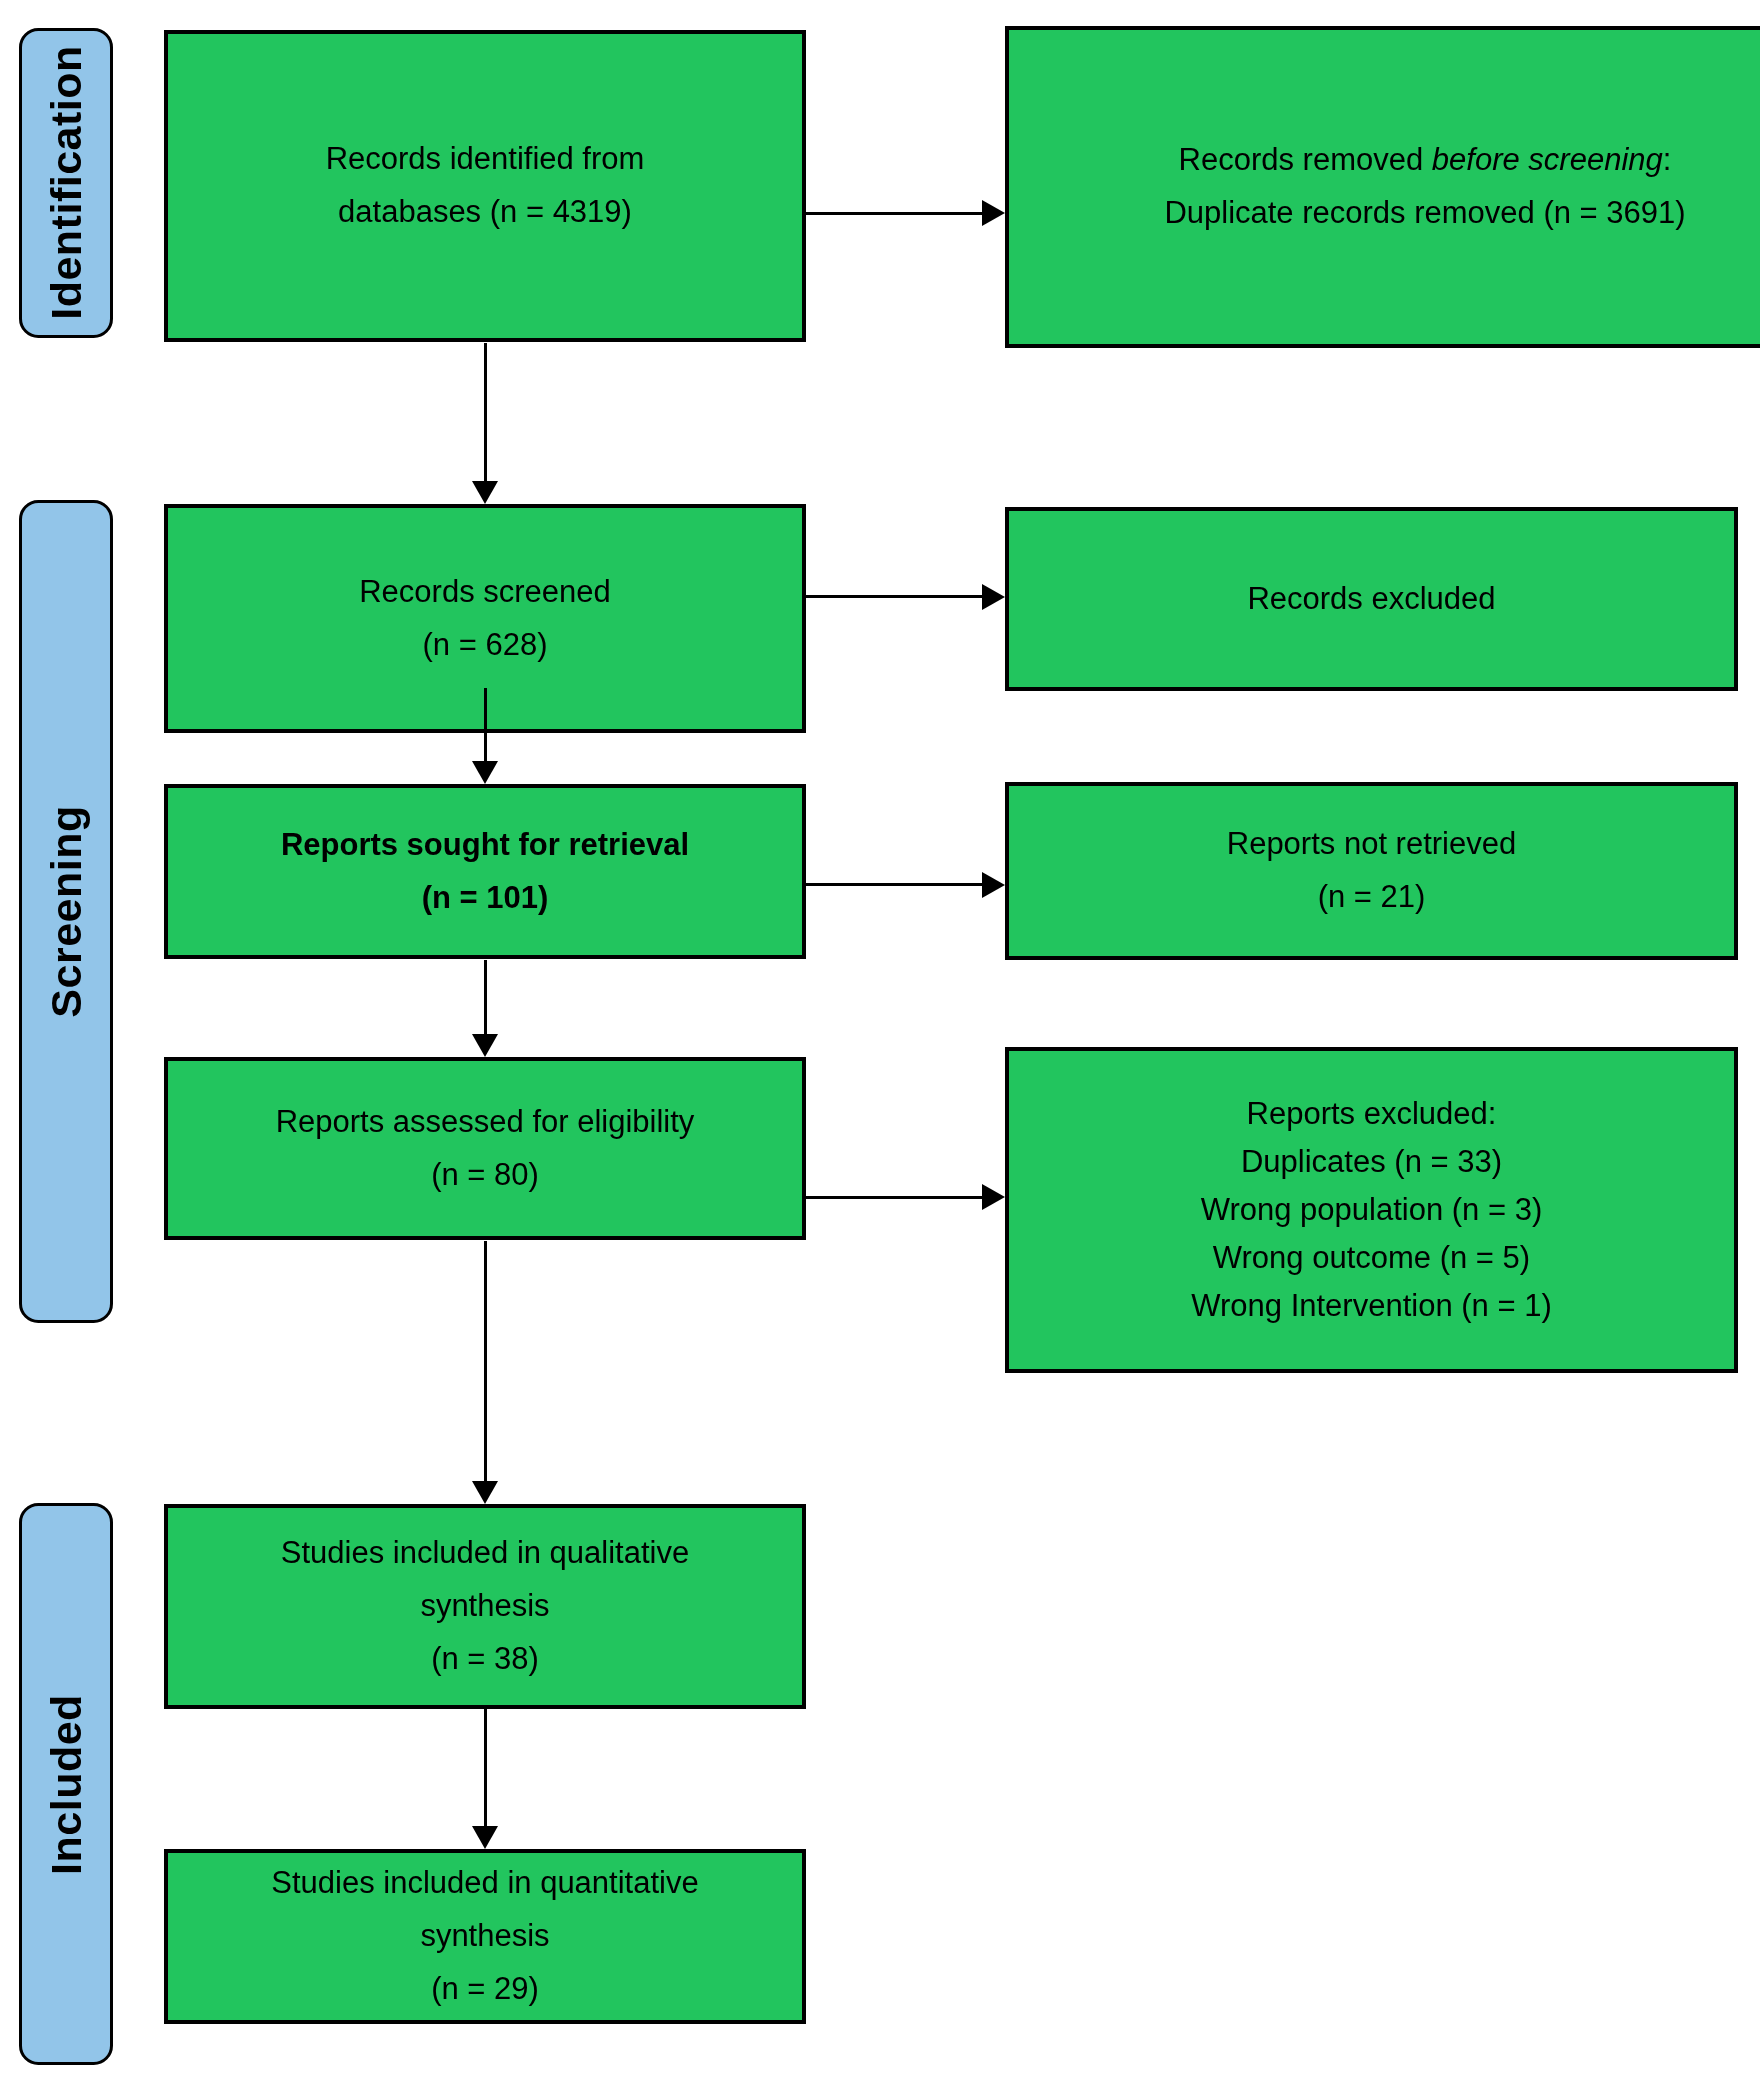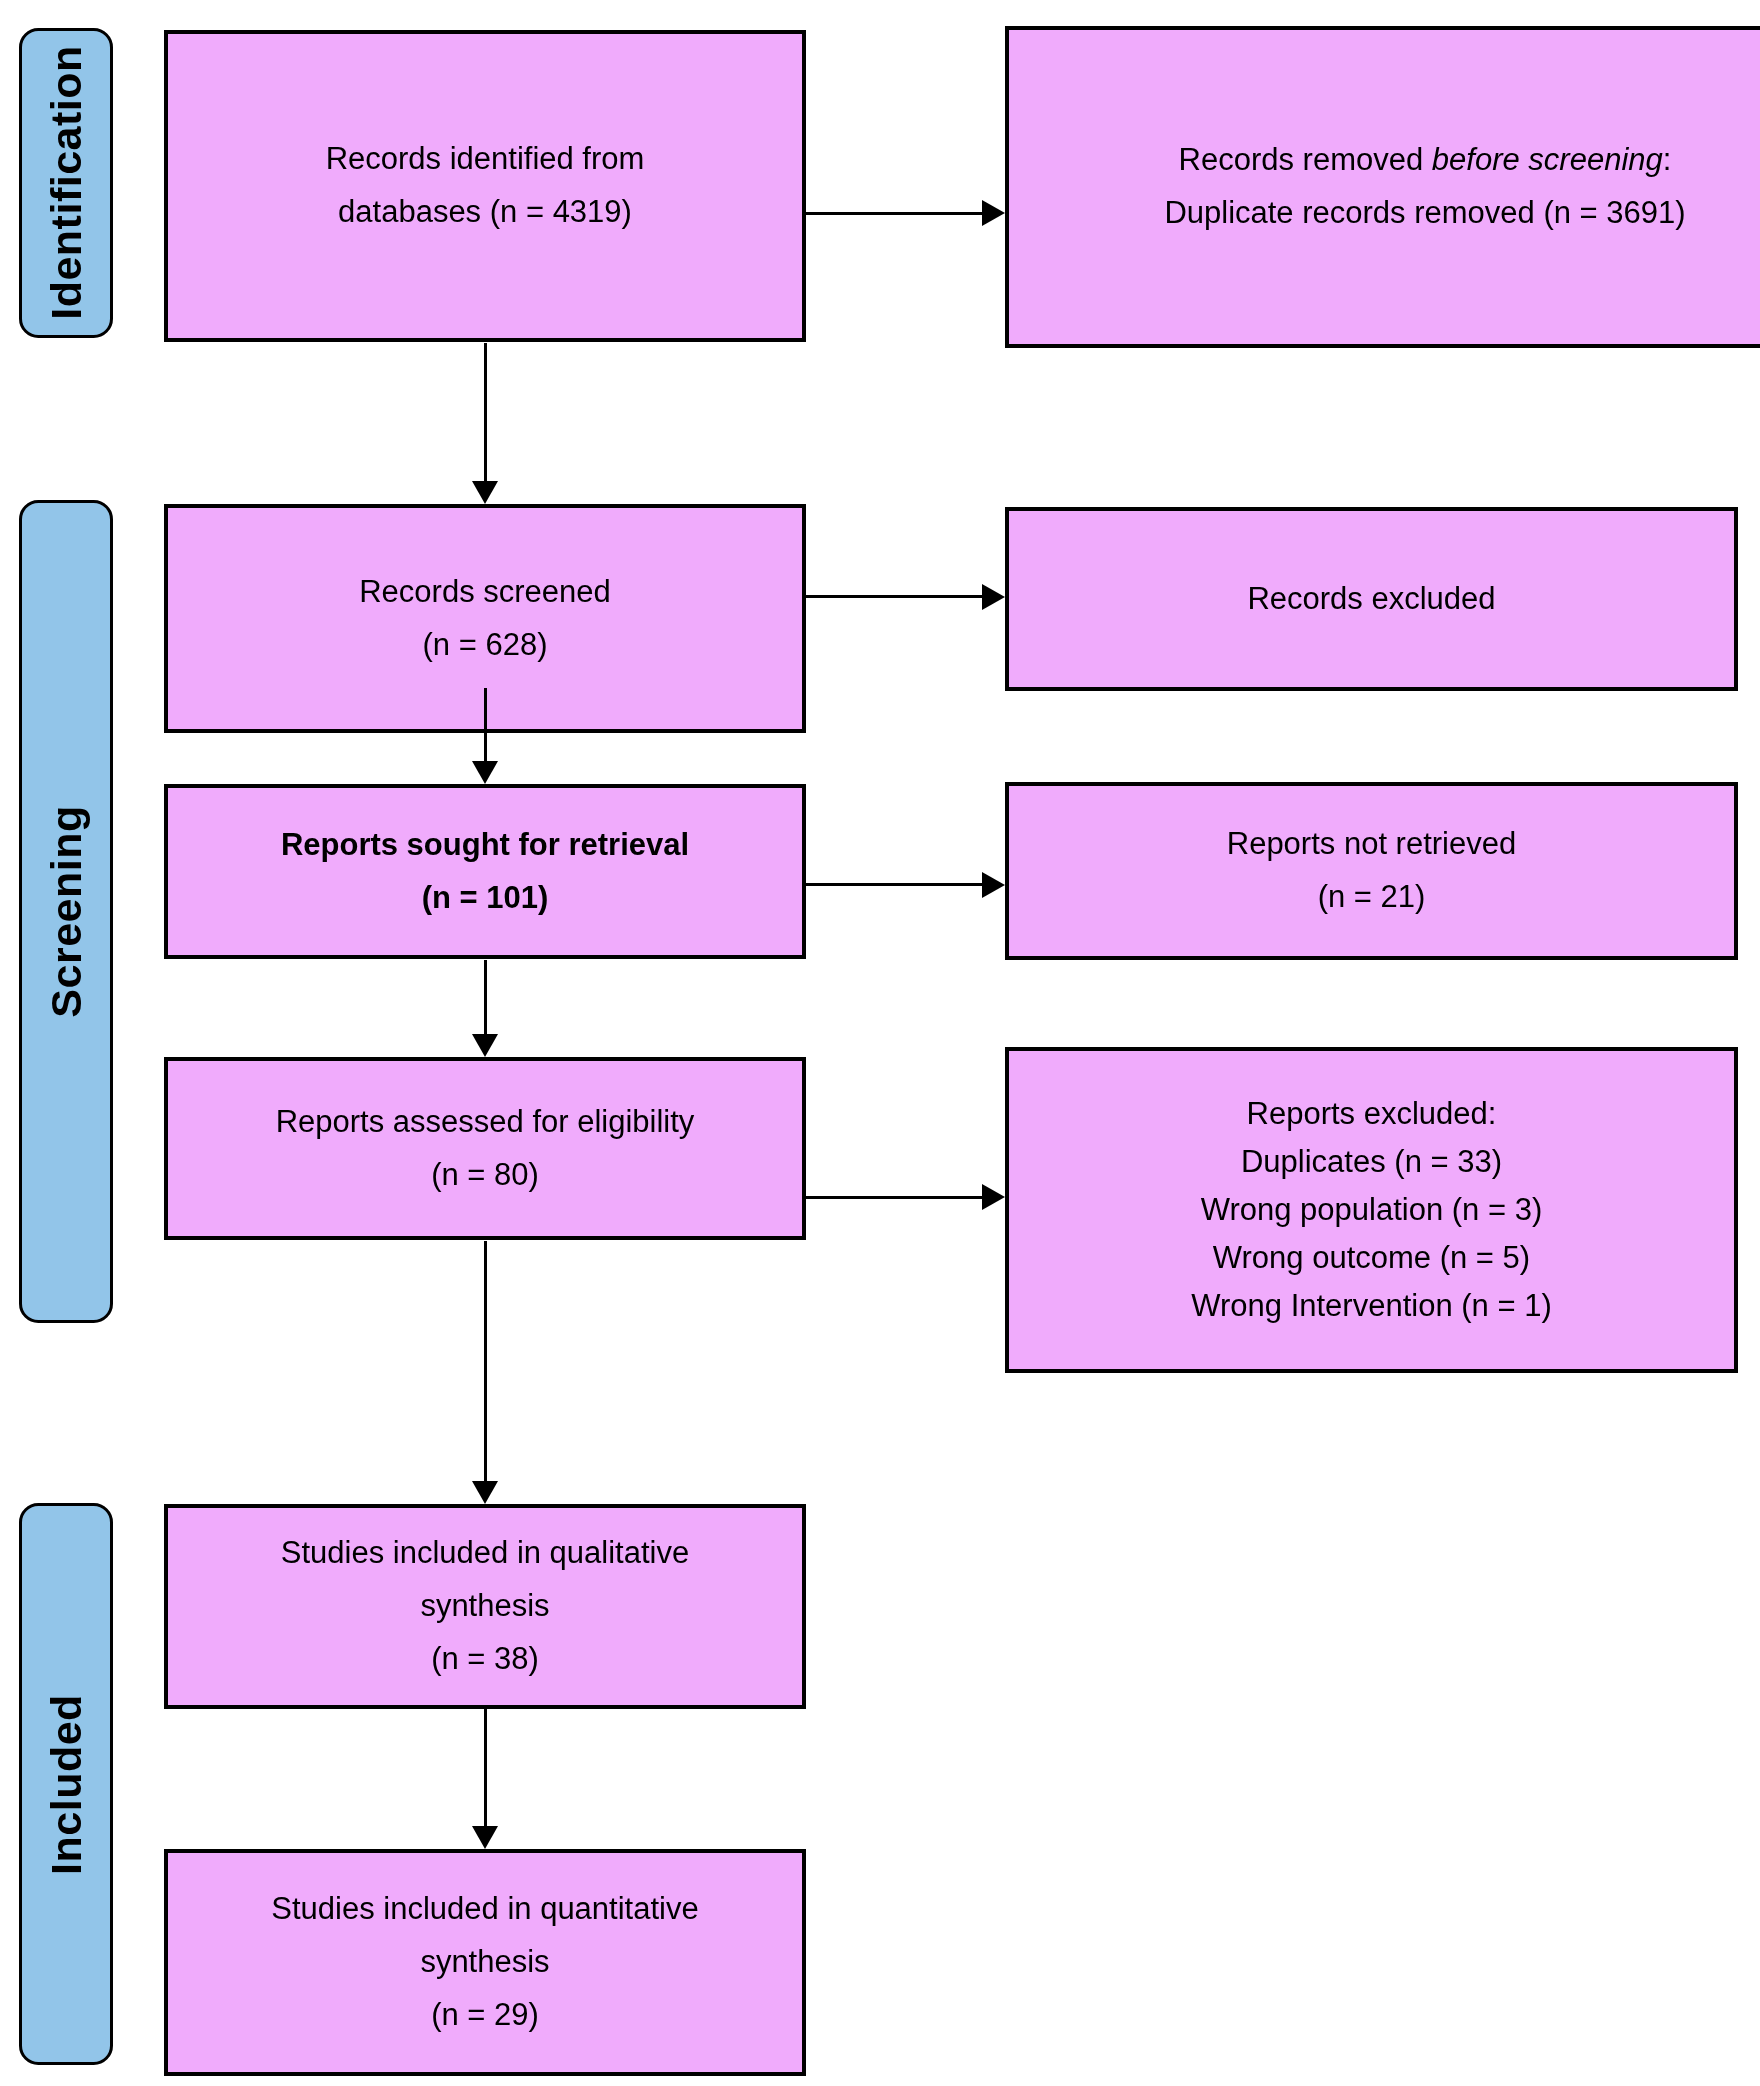--- a/index.html
+++ b/index.html
@@ -12,21 +12,21 @@
   #canvas {
     position: relative;
     width: 1761px;
     height: 2087px;
     background: var(--bg, #ffffff);
     overflow: hidden;
   }
   .box {
     position: absolute;
     box-sizing: border-box;
-    background: #f0abfc;
+    background: #22c55e;
     border: 4.3px solid var(--border, #000000);
     display: flex;
     align-items: center;
     justify-content: center;
     text-align: center;
     font-size: 31px;
     line-height: 1.7;
     padding: 0 8px;
   }
   .box .box-text { width: 100%; }
@@ -109,21 +109,21 @@
   </div>
 
   <div class="box" style="left:164px; top:1504px; width:642px; height:205px;">
     <div class="box-text">
       <div>Studies included in qualitative</div>
       <div>synthesis</div>
       <div>(n = 38)</div>
     </div>
   </div>
 
-  <div class="box" style="left:164px; top:1849px; width:642px; height:227px;">
+  <div class="box" style="left:164px; top:1849px; width:642px; height:175px;">
     <div class="box-text">
       <div>Studies included in quantitative</div>
       <div>synthesis</div>
       <div>(n = 29)</div>
     </div>
   </div>
 
   <div class="box" style="left:1005px; top:25.6px; width:840px; height:322px;">
     <div class="box-text">
       <div><span>Records removed </span><span class="italic">before screening</span><span>:</span></div>

